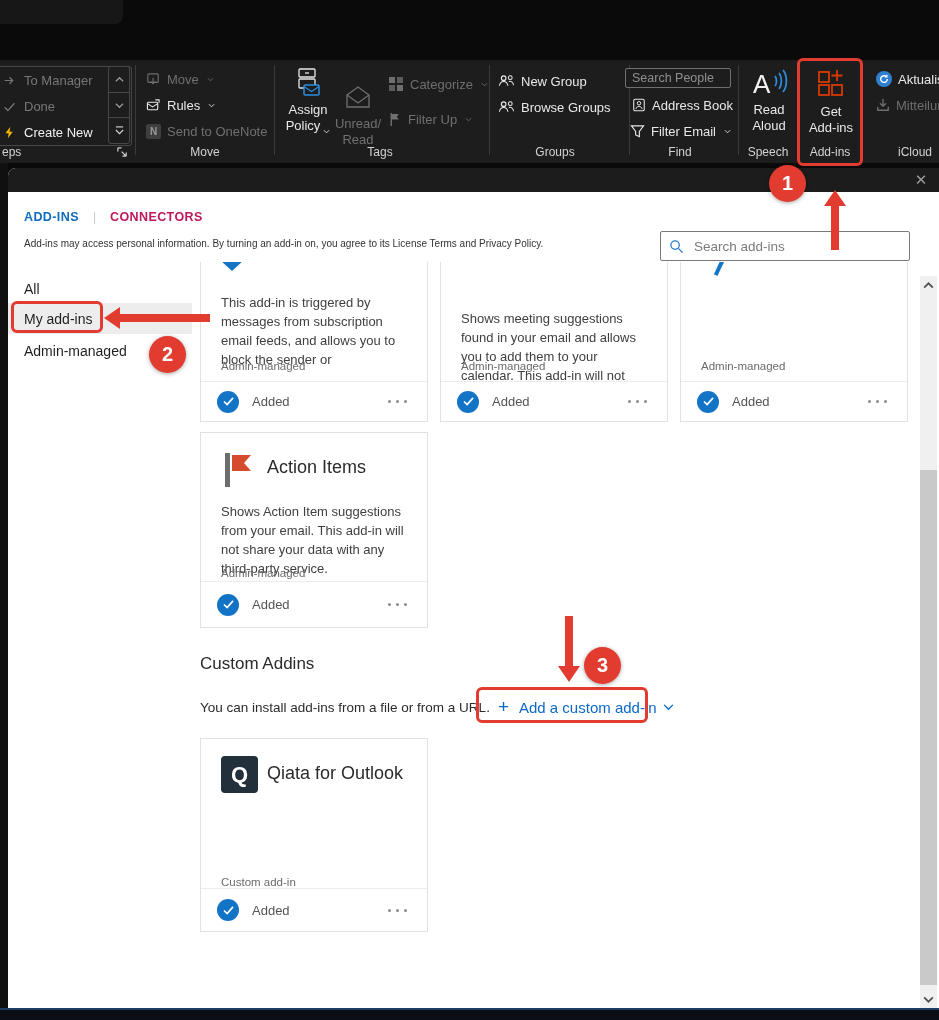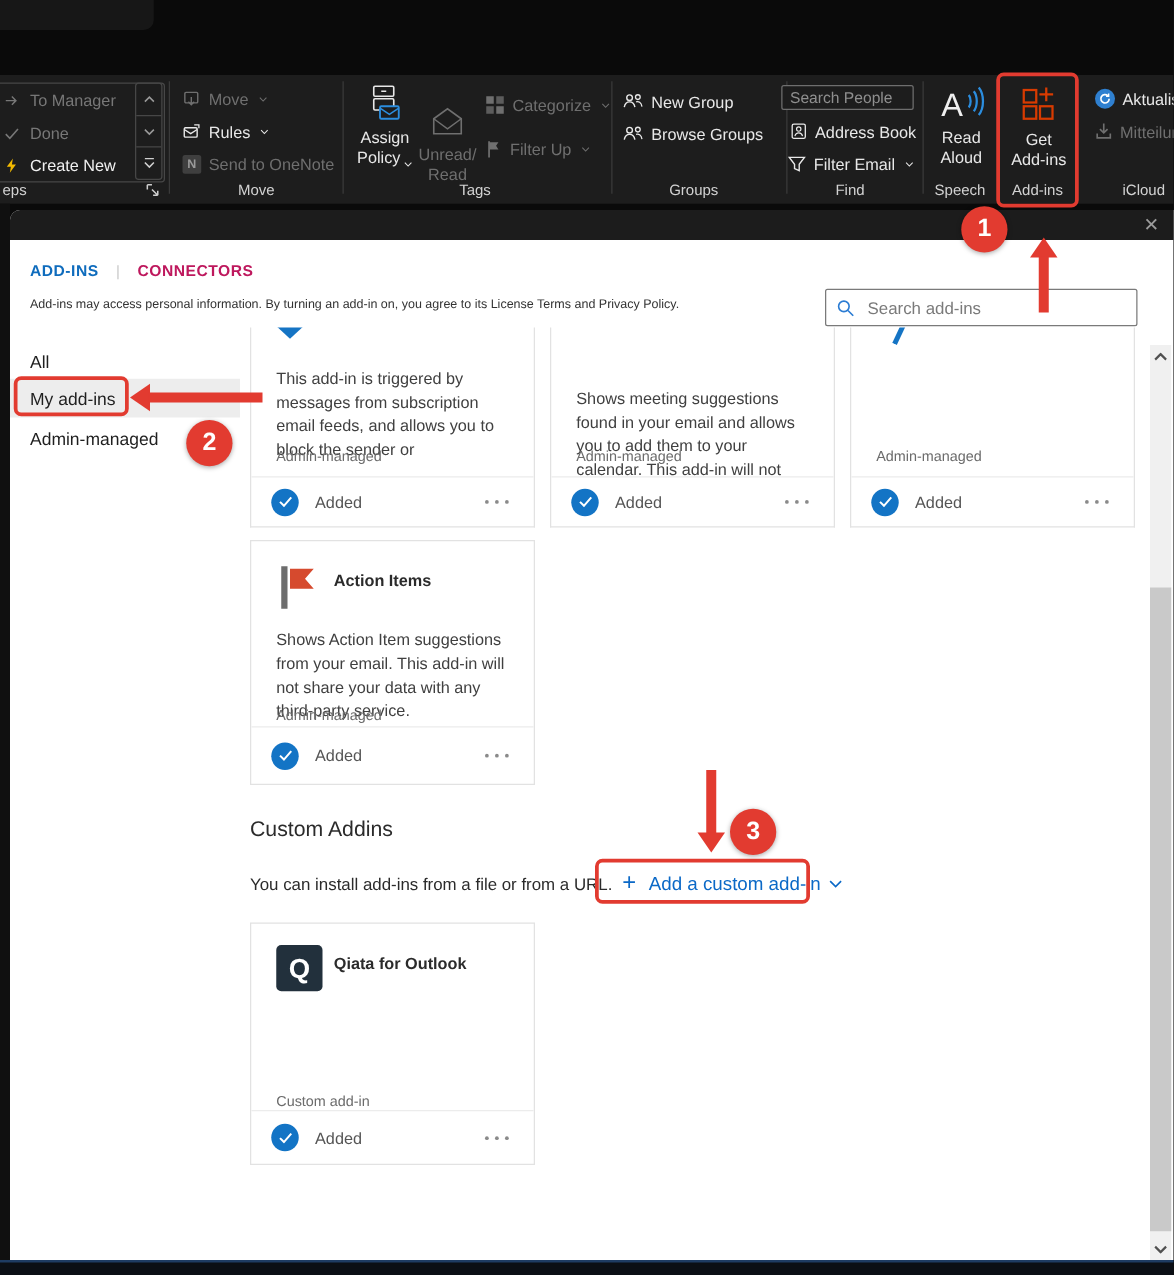--- a/index.html
+++ b/index.html
@@ -54,21 +54,21 @@
   .side-item.sel{background:#ededed;}
 
   .card{background:#fff;border:1px solid #e2e2e2;box-sizing:border-box;overflow:hidden;}
   .card-desc{position:absolute;left:20px;right:18px;font-size:13px;color:#404040;line-height:1.45;}
   .card-badge{position:absolute;left:20px;font-size:11.5px;color:#6b6b6b;}
   .card-foot{position:absolute;left:0;right:0;bottom:0;border-top:1px solid #ececec;display:flex;align-items:center;padding:0 16px;}
   .chk{width:22px;height:22px;border-radius:50%;background:#1374c5;display:flex;align-items:center;justify-content:center;flex:0 0 auto;}
   .added{margin-left:13px;font-size:13px;color:#555;}
   .dots{margin-left:auto;display:flex;gap:5px;cursor:pointer;padding:4px;}
   .dots i{width:3px;height:3px;border-radius:50%;background:#8a8a8a;display:block;}
-  .card-title{position:absolute;left:66px;font-size:13px;font-weight:bold;color:#2b2b2b;}
+  .card-title{position:absolute;left:66px;font-size:18px;font-weight:normal;color:#2b2b2b;}
 
   #custom-heading{left:192px;top:486px;font-size:17px;color:#2b2b2b;}
   #install-row{left:192px;top:528px;display:flex;align-items:center;font-size:13.5px;color:#2b2b2b;white-space:nowrap;}
   #add-custom-link{color:#0b69c7;font-size:15px;display:flex;align-items:center;gap:6px;cursor:pointer;}
   #plus-glyph{color:#0b69c7;font-size:19px;margin:0 10px 0 8px;}
 
   
   #sb{left:912px;top:108px;width:17px;height:732px;background:#f0f0f0;}
   .sb-btn{position:absolute;left:0;width:17px;height:18px;display:flex;align-items:center;justify-content:center;color:#505050;cursor:pointer;}
   #sb-thumb{position:absolute;left:0;top:194px;width:17px;height:515px;background:#c9c9c9;cursor:grab;}

